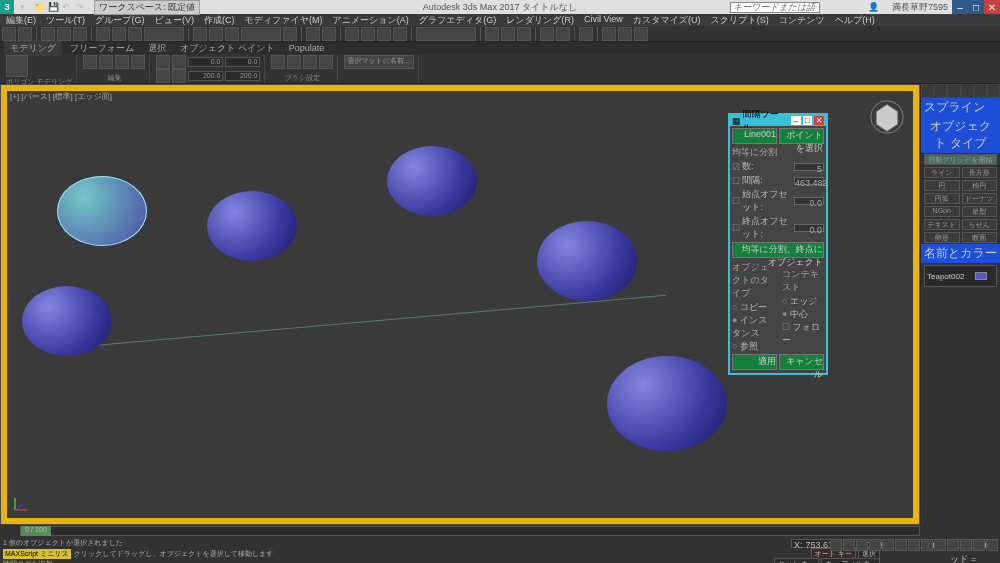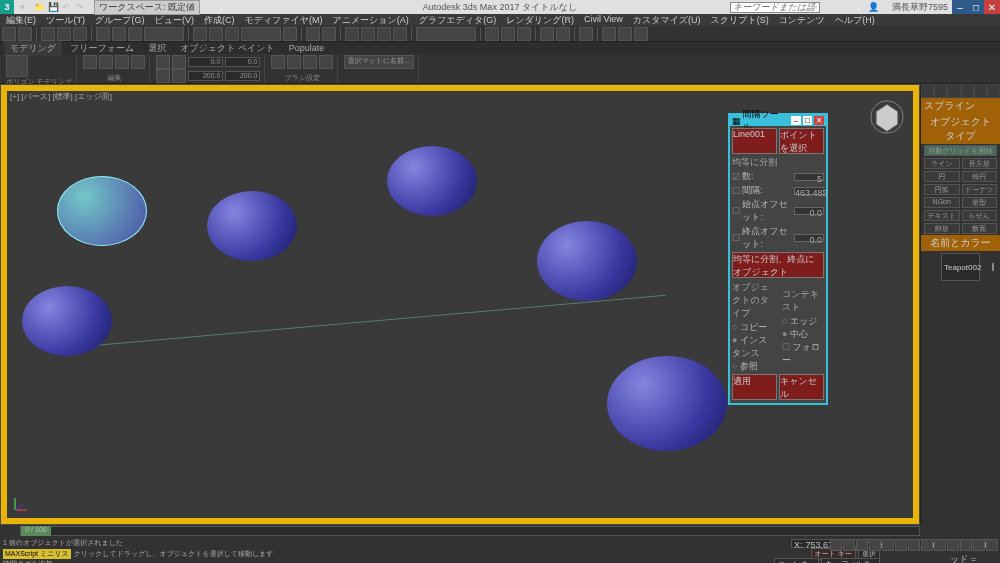--- a/index.html
+++ b/index.html
@@ -53,37 +53,37 @@
 
 
 .teapot { position: absolute; width: 90px; height: 70px; border-radius: 50%; background: radial-gradient(circle at 30% 30%, #8585e0, #3838a0 60%, #1a1a60); }
 .teapot.wire { background: radial-gradient(circle at 30% 30%, #7ad8d8, #4a4ab0); opacity: 0.9; box-shadow: 0 0 0 1px #9ff inset; }
 .spline { position: absolute; border-top: 1px solid #7ab8b8; opacity: 0.5; }
 
 
 .cmdpanel { position: absolute; top: 84px; right: 0; width: 80px; bottom: 38px; background: #323232; border-left: 1px solid #222; }
 .cmdpanel .tabs { height: 14px; display: flex; }
 .cmdpanel .tabs div { flex: 1; border: 1px solid #444; background: #3a3a3a; }
-.cmdpanel .section-title { background: #a16207; color: #ccc; padding: 1px 3px; font-size: 10px; }
+.cmdpanel .section-title { background: #1d4ed8; color: #ccc; padding: 1px 3px; font-size: 12px; }
 .cmdpanel .row { display: flex; padding: 1px 3px; gap: 2px; }
 .cmdpanel .btn { flex: 1; height: 11px; background: #3a3a3a; border: 1px solid #555; text-align: center; font-size: 7px; color: #999; }
 .cmdpanel .btn.active { background: #4a6a5a; }
-.cmdpanel .namefield { margin: 2px 20px; height: 28px; background: #2a2a2a; border: 1px solid #555; display: flex; align-items: center; }
+.cmdpanel .namefield { margin: 2px 3px; height: 22px; background: #2a2a2a; border: 1px solid #555; display: flex; align-items: center; }
 .cmdpanel .namefield input { background: transparent; border: 0; color: #ccc; width: 50px; font-size: 8px; padding-left: 2px; }
 .cmdpanel .colorswatch { width: 12px; height: 8px; background: #5555cc; border: 1px solid #888; }
 
 
 .dialog { position: absolute; top: 113px; left: 728px; width: 100px; background: #444; border: 2px solid #3abfda; font-size: 7px; }
 .dialog .dlg-title { height: 11px; background: #3abfda; display: flex; align-items: center; padding: 0 2px; color: #000; gap: 2px; }
 .dialog .dlg-title .spacer { flex: 1; }
 .dialog .dlg-title .dbtn { width: 10px; height: 9px; background: #fff; color: #000; display: flex; align-items: center; justify-content: center; font-size: 8px; }
 .dialog .dlg-title .dbtn.close { background: #d04040; color: #fff; }
 .dialog .dlg-body { padding: 2px; }
 .dialog .dlg-row { display: flex; gap: 2px; margin-bottom: 1px; align-items: center; }
-.dialog .dlg-btn { flex: 1; height: 26px; background: #7f1d1d; border: 1px solid #777; text-align: left; color: #ccc; }
+.dialog .dlg-btn { flex: 1; height: 16px; background: #15803d; border: 1px solid #777; text-align: right; color: #ccc; }
 .dialog .dlg-label { color: #bbb; flex: 1; }
 .dialog .dlg-spin { width: 30px; height: 8px; background: #333; border: 1px solid #666; text-align: right; color: #aaa; padding-right: 1px; }
 .dialog .dlg-section { color: #aaa; margin: 2px 0 1px 0; }
 .dialog .radio::before { content: "○ "; color: #888; }
 .dialog .radio.checked::before { content: "● "; }
 .dialog .check::before { content: "☐ "; color: #888; }
 .dialog .check.checked::before { content: "☑ "; }
 .dialog .statusline { background: #333; border: 1px solid #666; padding: 1px; color: #aaa; margin-bottom: 1px; }
 
 

